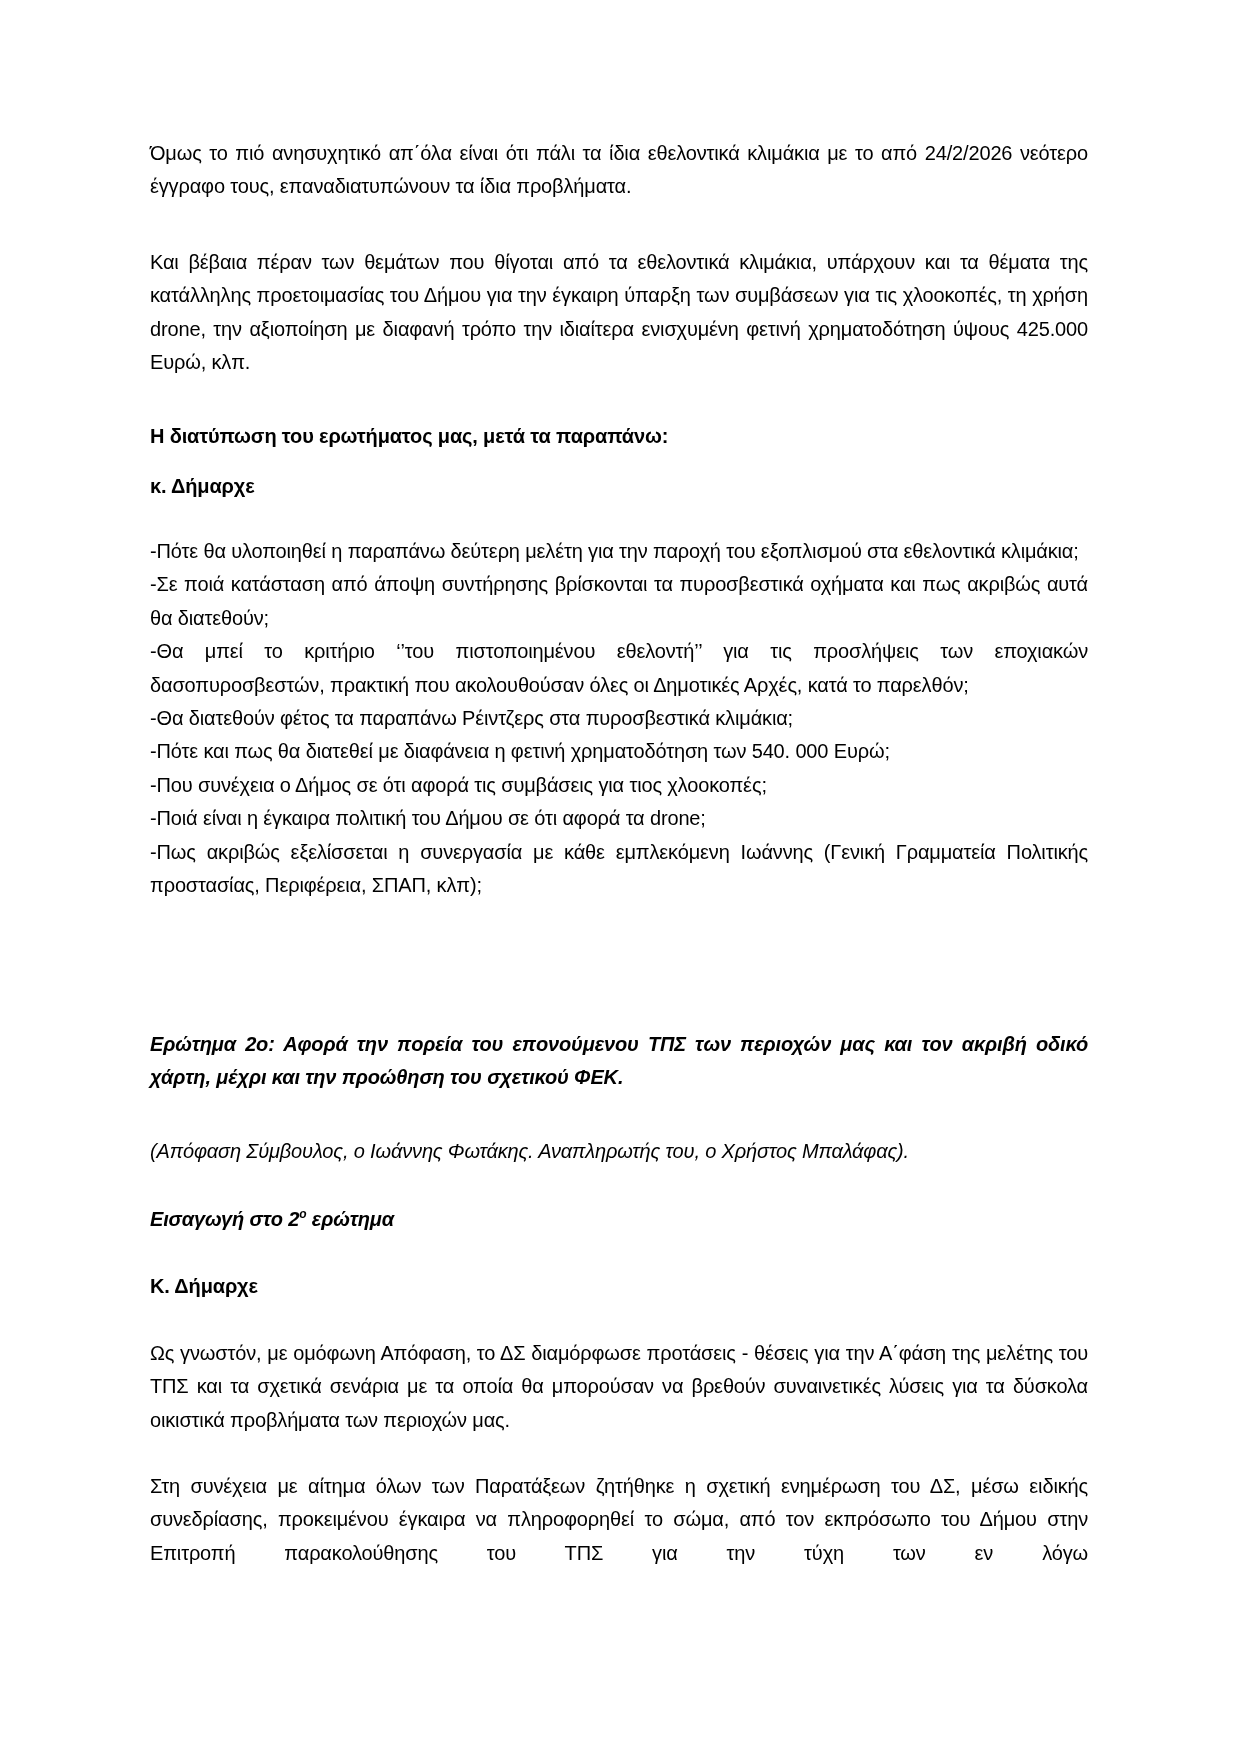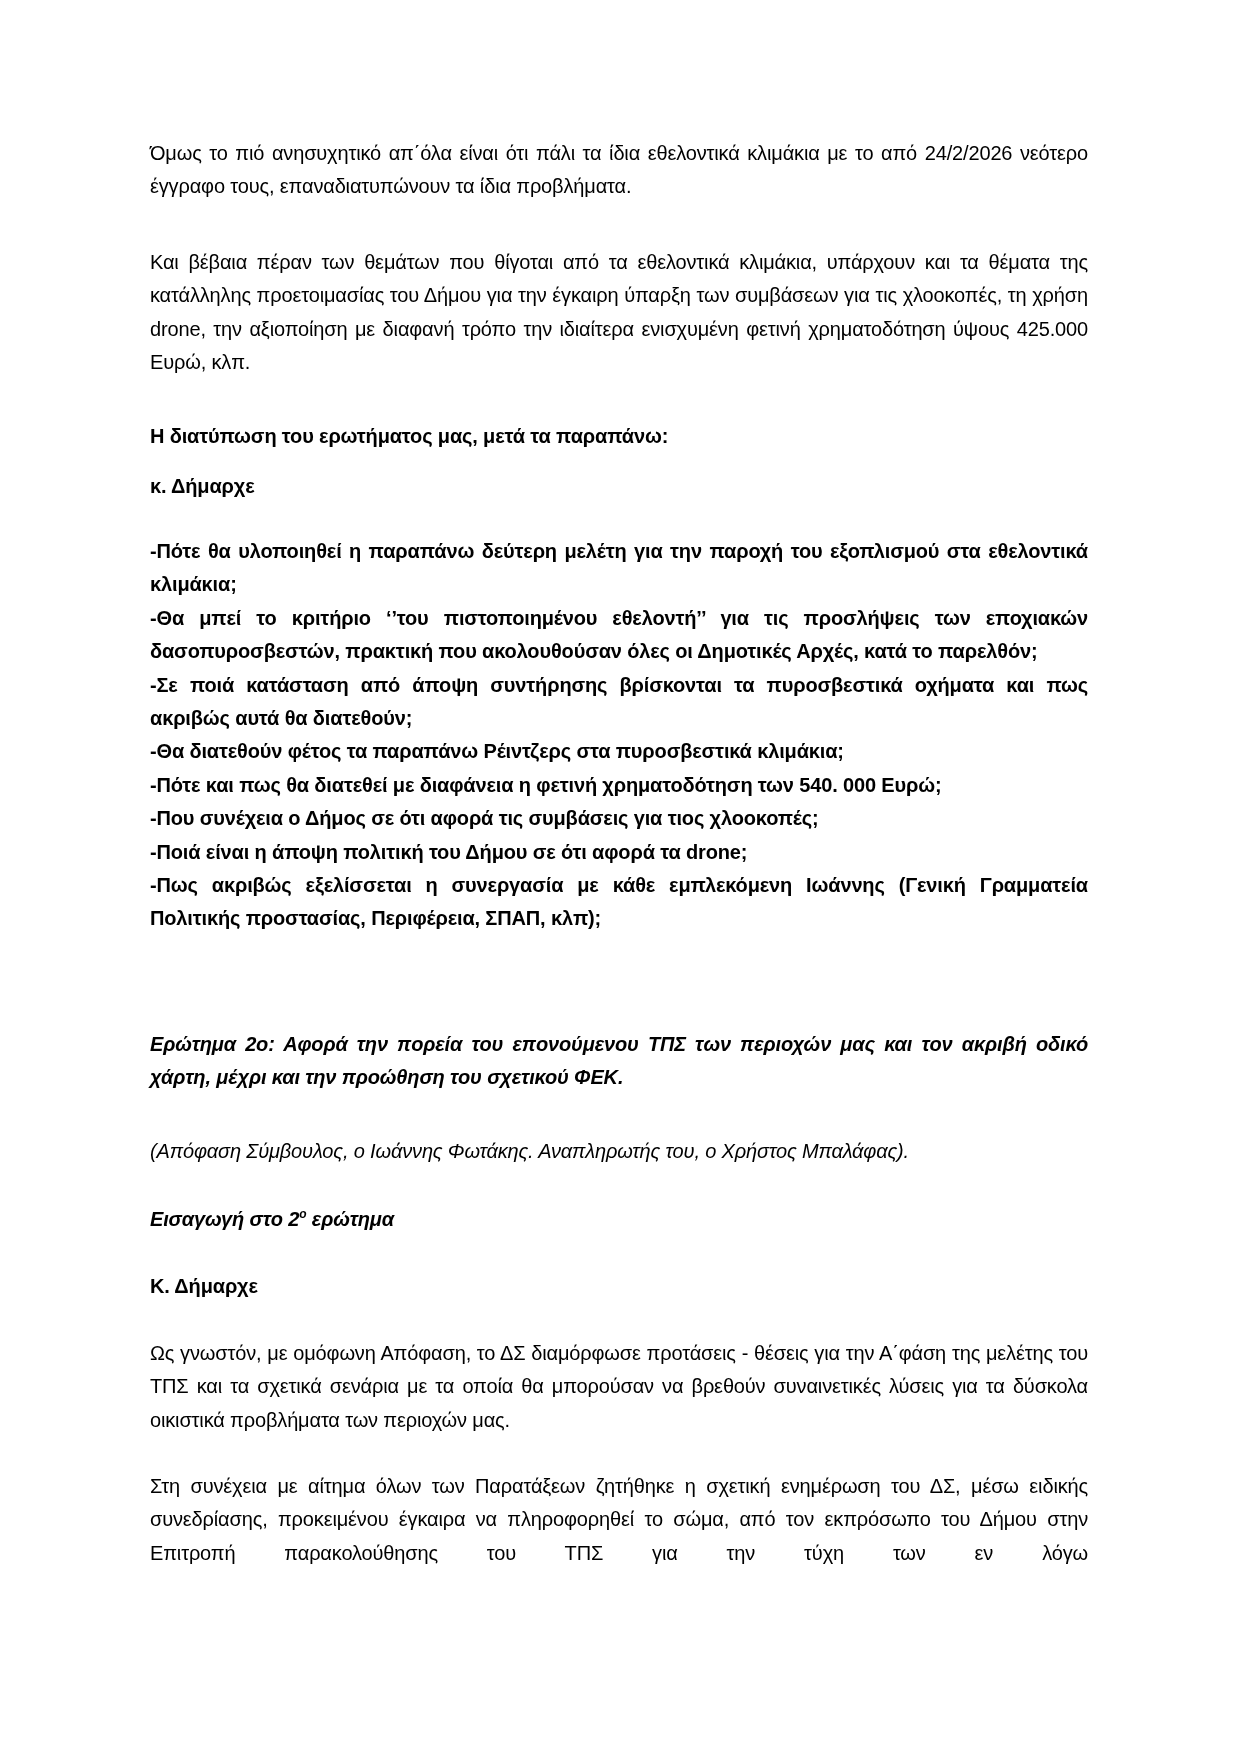--- a/index.html
+++ b/index.html
@@ -47,28 +47,28 @@
 <div class="page">
 
   <p class="block justify" style="top:137px;">Όμως το πιό ανησυχητικό απ΄όλα είναι ότι πάλι τα ίδια εθελοντικά κλιμάκια με το από 24/2/2026 νεότερο έγγραφο τους, επαναδιατυπώνουν τα ίδια προβλήματα.</p>
 
   <p class="block justify" style="top:246px;">Και βέβαια πέραν των θεμάτων που θίγοται από τα εθελοντικά κλιμάκια, υπάρχουν και τα θέματα της κατάλληλης προετοιμασίας του Δήμου για την έγκαιρη ύπαρξη των συμβάσεων για τις χλοοκοπές, τη χρήση drone, την αξιοποίηση με διαφανή τρόπο την ιδιαίτερα ενισχυμένη φετινή χρηματοδότηση ύψους 425.000 Ευρώ, κλπ.</p>
 
   <p class="block bold" style="top:420px;">Η διατύπωση του ερωτήματος μας, μετά τα παραπάνω:</p>
 
   <p class="block bold" style="top:470px;">κ. Δήμαρχε</p>
 
-  <div class="block" style="top:535px;font-weight:bold;">
+  <div class="block" style="top:535px;">
     <span class="list-item">-Πότε θα υλοποιηθεί η παραπάνω δεύτερη μελέτη για την παροχή του εξοπλισμού στα εθελοντικά κλιμάκια;</span>
+    <span class="list-item">-Σε ποιά κατάσταση από άποψη συντήρησης βρίσκονται τα πυροσβεστικά οχήματα και πως ακριβώς αυτά θα διατεθούν;</span>
     <span class="list-item">-Θα μπεί το κριτήριο ‘’του πιστοποιημένου εθελοντή’’ για τις προσλήψεις των εποχιακών δασοπυροσβεστών, πρακτική που ακολουθούσαν όλες οι Δημοτικές Αρχές, κατά το παρελθόν;</span>
-    <span class="list-item">-Σε ποιά κατάσταση από άποψη συντήρησης βρίσκονται τα πυροσβεστικά οχήματα και πως ακριβώς αυτά θα διατεθούν;</span>
     <span class="list-item">-Θα διατεθούν φέτος τα παραπάνω Ρέιντζερς στα πυροσβεστικά κλιμάκια;</span>
     <span class="list-item">-Πότε και πως θα διατεθεί με διαφάνεια η φετινή χρηματοδότηση των 540. 000 Ευρώ;</span>
     <span class="list-item">-Που συνέχεια ο Δήμος σε ότι αφορά τις συμβάσεις για τιος χλοοκοπές;</span>
-    <span class="list-item">-Ποιά είναι η άποψη πολιτική του Δήμου σε ότι αφορά τα drone;</span>
+    <span class="list-item">-Ποιά είναι η έγκαιρα πολιτική του Δήμου σε ότι αφορά τα drone;</span>
     <span class="list-item">-Πως ακριβώς εξελίσσεται η συνεργασία με κάθε εμπλεκόμενη Ιωάννης (Γενική Γραμματεία Πολιτικής προστασίας, Περιφέρεια, ΣΠΑΠ, κλπ);</span>
   </div>
 
   <p class="block bi justify" style="top:1028px;">Ερώτημα 2ο: Αφορά την πορεία του επονούμενου ΤΠΣ των περιοχών μας και τον ακριβή οδικό χάρτη, μέχρι και την προώθηση του σχετικού ΦΕΚ.</p>
 
   <p class="block italic" style="top:1135px;">(Απόφαση Σύμβουλος, ο Ιωάννης Φωτάκης. Αναπληρωτής του, ο Χρήστος Μπαλάφας).</p>
 
   <p class="block bold" style="top:1203px;font-style:italic;"><span>Εισαγωγή στο 2</span><sup>ο</sup><span> ερώτημα</span></p>
 
   <p class="block bold" style="top:1270px;">Κ. Δήμαρχε</p>

